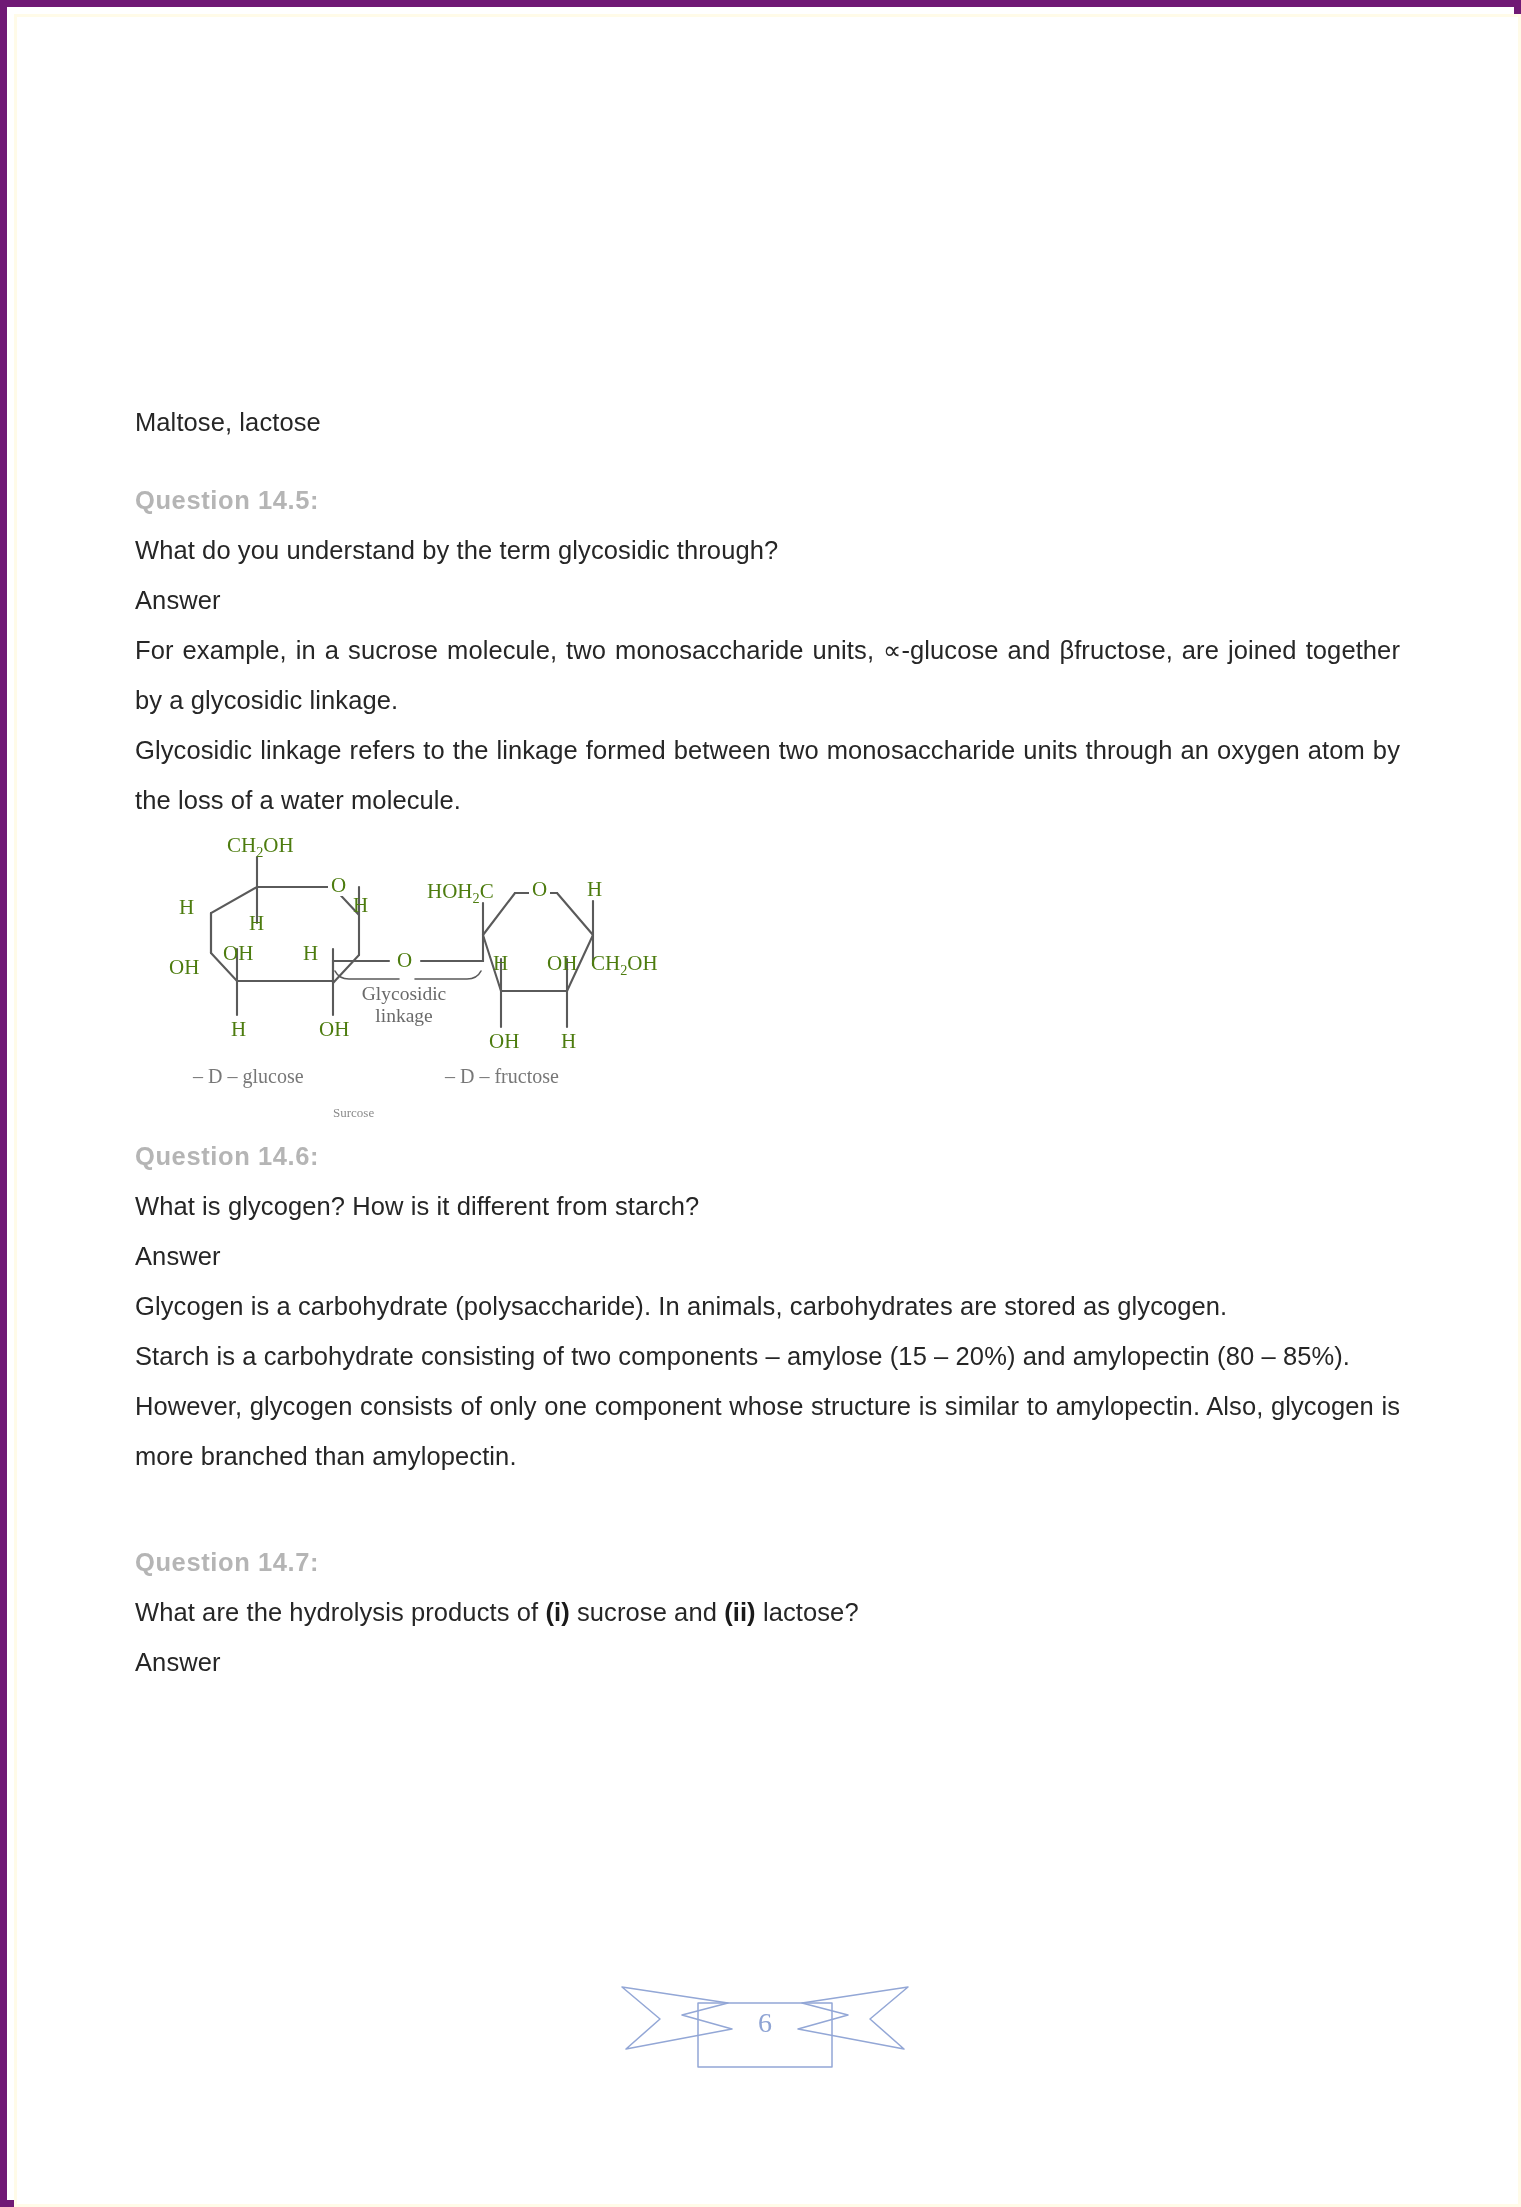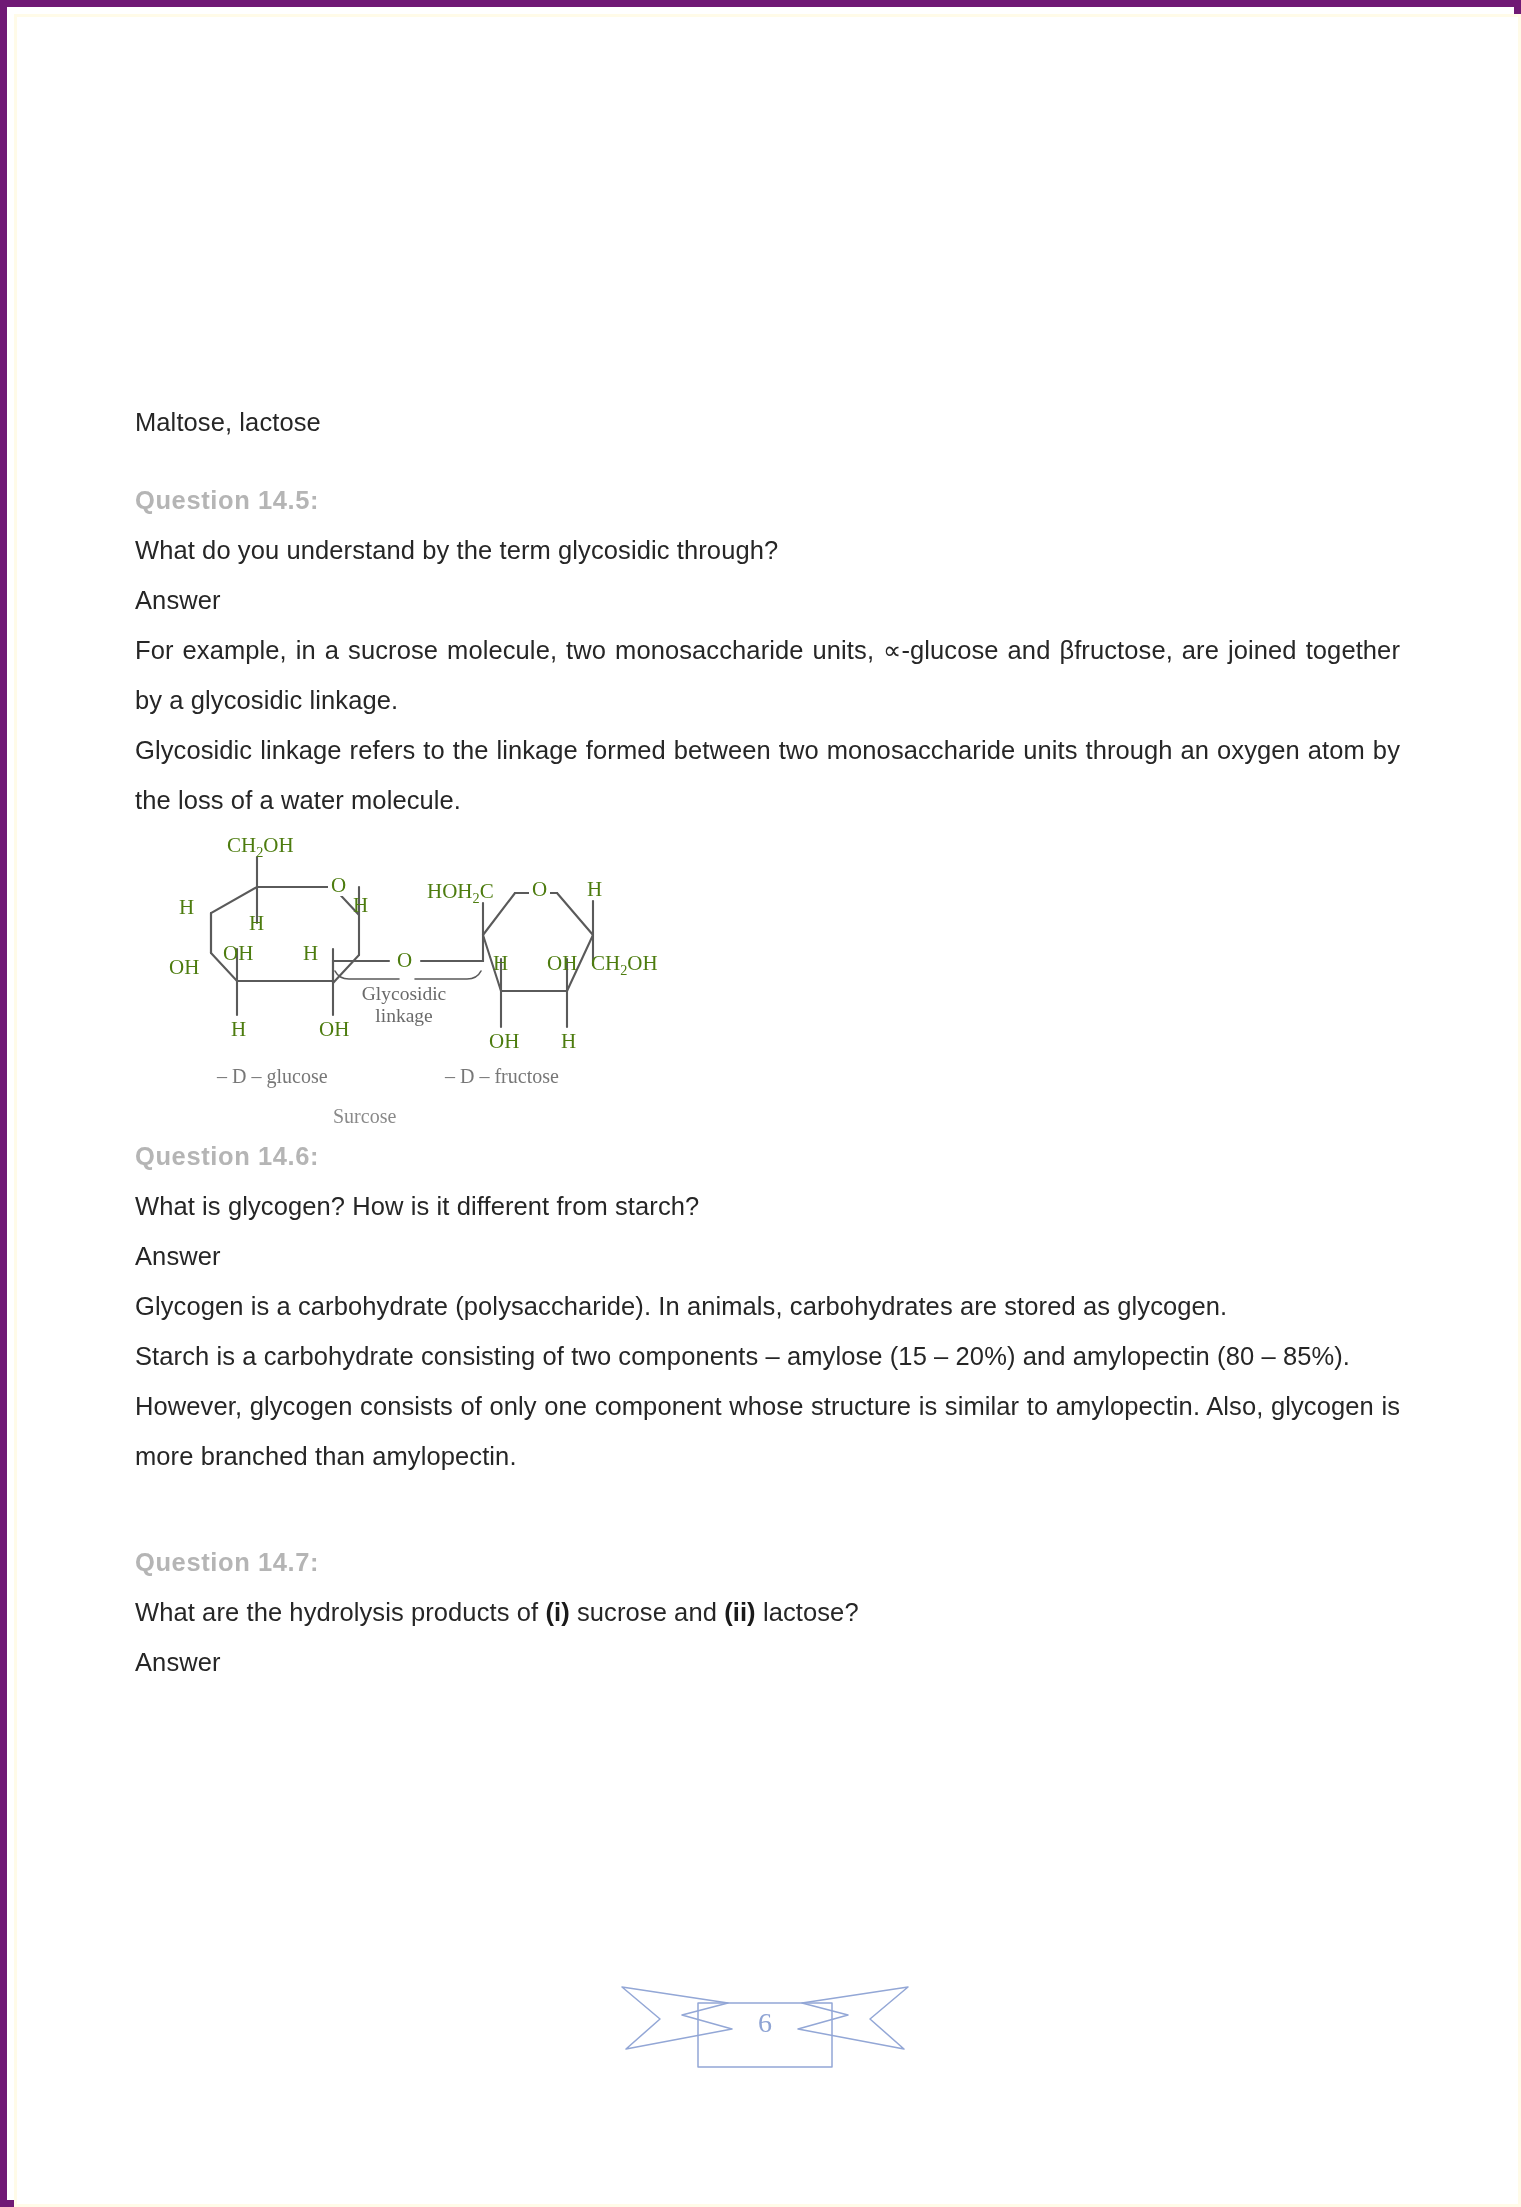--- a/index.html
+++ b/index.html
@@ -92,21 +92,21 @@
   .name-lbl {
     position: absolute;
     font-family: "Liberation Serif", serif;
     font-size: 20px;
     color: #777;
     white-space: nowrap;
   }
   .sucrose-lbl {
     position: absolute;
     font-family: "Liberation Serif", serif;
-    font-size: 20px;
+    font-size: 13px;
     color: #8a8a8a;
     white-space: nowrap;
   }
 
   
   .ribbon-wrap {
     position: absolute;
     left: 613px;
     top: 1960px;
     width: 290px;
@@ -201,21 +201,21 @@
 
       <span class="lbl" style="left:274px;top:50px;">HOH<sub>2</sub>C</span>
       <span class="lbl" style="left:376px;top:48px;background:#fff;padding:0 3px;">O</span>
       <span class="lbl" style="left:434px;top:48px;">H</span>
       <span class="lbl" style="left:340px;top:122px;">H</span>
       <span class="lbl" style="left:336px;top:200px;">OH</span>
       <span class="lbl" style="left:394px;top:122px;">OH</span>
       <span class="lbl" style="left:438px;top:122px;">CH<sub>2</sub>OH</span>
       <span class="lbl" style="left:408px;top:200px;">H</span>
 
-      <span class="name-lbl" style="left:64px;top:234px;">– D – glucose</span>
+      <span class="name-lbl" style="left:40px;top:234px;">– D – glucose</span>
       <span class="name-lbl" style="left:292px;top:234px;">– D – fructose</span>
       <span class="sucrose-lbl" style="left:180px;top:274px;">Surcose</span>
     </div>
 
     <p class="q-head">Question 14.6:</p>
     <p class="para">What is glycogen? How is it different from starch?</p>
     <p class="para">Answer</p>
     <p class="para just">Glycogen is a carbohydrate (polysaccharide). In animals, carbohydrates are stored as glycogen.</p>
     <p class="para just">Starch is a carbohydrate consisting of two components – amylose (15 – 20%) and amylopectin (80 – 85%).</p>
     <p class="para just">However, glycogen consists of only one component whose structure is similar to amylopectin. Also, glycogen is more branched than amylopectin.</p>

